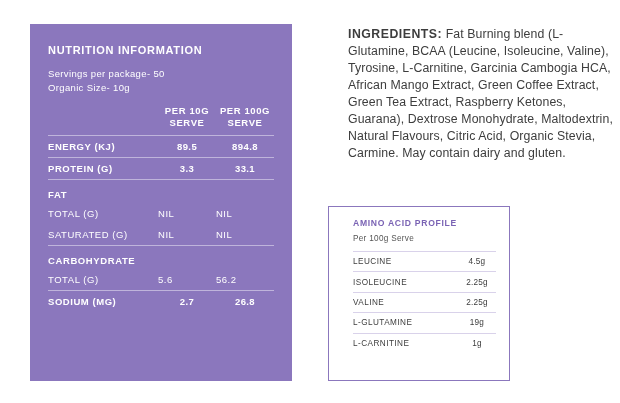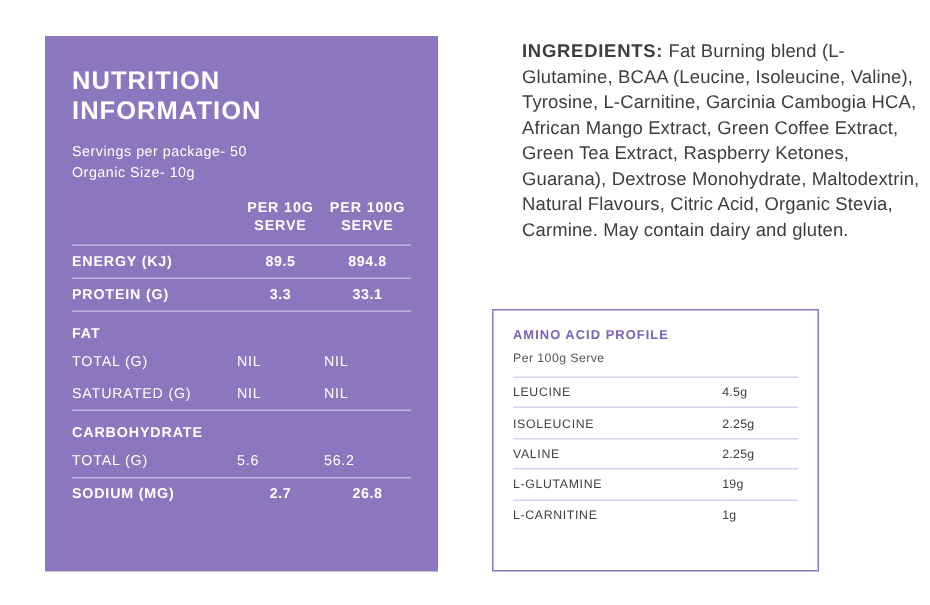--- a/index.html
+++ b/index.html
@@ -22,21 +22,21 @@
   
   .nutrition-panel {
     position: absolute;
     left: 30px; top: 24px;
     width: 262px; height: 357px;
     background: #8b77bd;
     color: #ffffff;
     padding: 20px 18px 0 18px;
   }
   .nutrition-title {
-    font-size: 17px;
+    font-size: 11px;
     font-weight: bold;
     letter-spacing: 0.7px;
     margin: 0 0 12px 0;
   }
   .serv-line {
     font-size: 9.5px;
     letter-spacing: 0.35px;
     margin: 0 0 3px 0;
     font-weight: normal;
   }
@@ -105,23 +105,23 @@
   }
   .ingredients .head {
     font-weight: bold;
     letter-spacing: 0.5px;
   }
 
   
   .amino-box {
     position: absolute;
     left: 328px; top: 206px;
-    width: 218px; height: 175px;
+    width: 182px; height: 175px;
     border: 1px solid #8b77bd;
-    padding: 11px 13px 0 13px;
+    padding: 11px 13px 0 24px;
   }
   .amino-title {
     color: #7a63b4;
     font-size: 8.6px;
     font-weight: bold;
     letter-spacing: 0.7px;
     margin: 0 0 6px 0;
   }
   .amino-sub {
     color: #555;
@@ -135,21 +135,21 @@
     font-size: 8.2px;
     color: #3d3d3d;
     letter-spacing: 0.45px;
   }
   table.amino td {
     padding: 5.2px 0;
     border-top: 1px solid #d9d2ea;
     text-align: left;
   }
   table.amino td.aval {
-    text-align: left;
+    text-align: center;
     letter-spacing: 0.2px;
   }
 </style>
 </head>
 <body>
 
 <div class="page">
 
   <div class="nutrition-panel">
     <div class="nutrition-title">NUTRITION INFORMATION</div>

